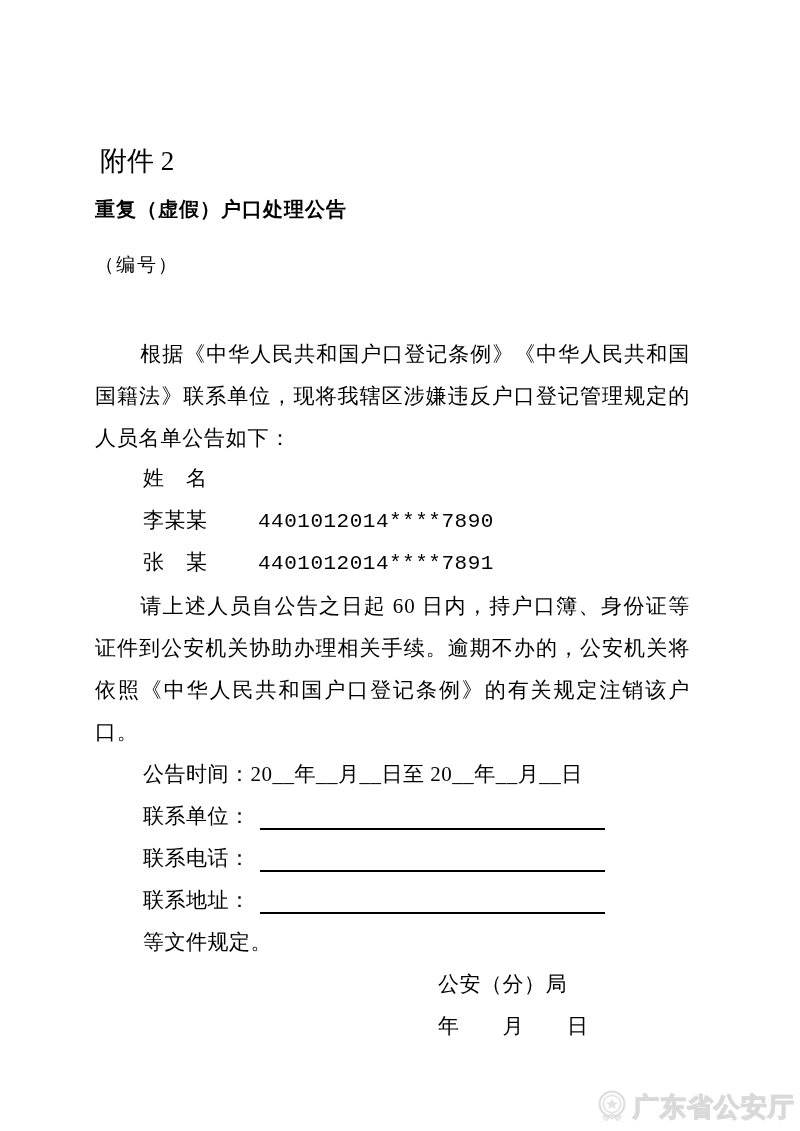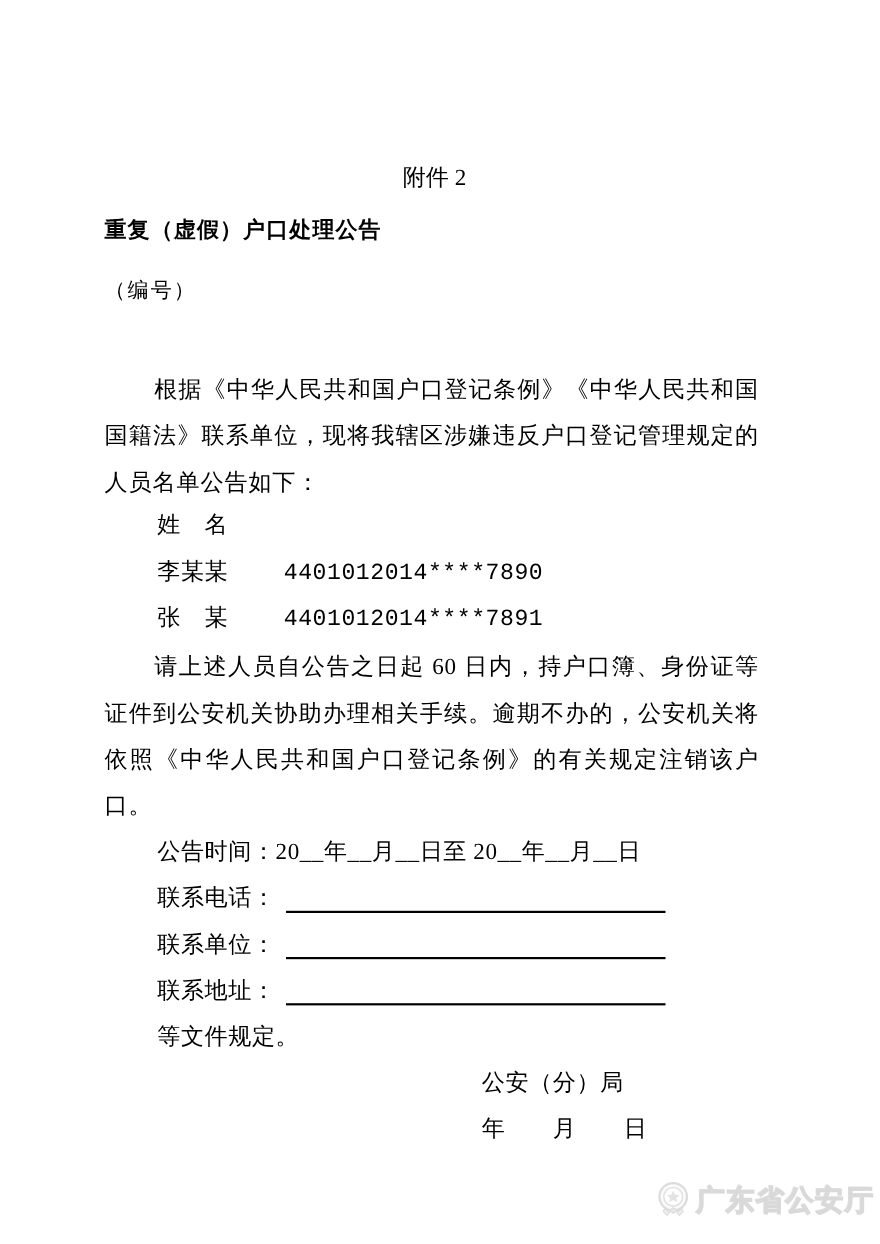--- a/index.html
+++ b/index.html
@@ -13,24 +13,23 @@
     overflow: hidden;
   }
   .page {
     position: relative;
     width: 800px;
     height: 1131px;
     box-sizing: border-box;
     padding: 140px 110px 0 95px;
   }
   .attachment {
-    font-size: 21px;
+    font-size: 27px;
     line-height: 42px;
     padding-left: 5px;
-    text-align: center;
   }
   .title {
     margin: 6px 0 17px 0;
     font-size: 20px;
     font-weight: bold;
     line-height: 42px;
     letter-spacing: 1px;
   }
   .subtitle {
     font-size: 19px;
@@ -102,21 +101,21 @@
     text-align: left;
   }
   .signature .org, .signature .date {
     height: 42px;
     line-height: 42px;
     letter-spacing: 0.5px;
   }
   .watermark {
     position: absolute;
     right: 5px;
-    bottom: 22px;
+    bottom: 6px;
     display: flex;
     align-items: center;
     gap: 3px;
     user-select: none;
   }
   .watermark-text {
     font-family: "Liberation Sans", "DejaVu Sans", sans-serif;
     font-size: 26px;
     font-weight: bold;
     letter-spacing: 1px;
@@ -155,26 +154,26 @@
       </div>
     </div>
 
     <p class="para">请上述人员自公告之日起 60 日内，持户口簿、身份证等证件到公安机关协助办理相关手续。逾期不办的，公安机关将依照《中华人民共和国户口登记条例》的有关规定注销该户口。</p>
 
     <div class="inline-row">
       <span>公告时间：</span><span>20__年__月__日至 20__年__月__日</span>
     </div>
 
     <div class="field-row">
+      <span>联系单位：</span>
+      <span class="blank-line"></span>
+    </div>
+
+    <div class="field-row">
       <span>联系电话：</span>
-      <span class="blank-line"></span>
-    </div>
-
-    <div class="field-row">
-      <span>联系单位：</span>
       <span class="blank-line"></span>
     </div>
 
     <div class="field-row">
       <span>联系地址：</span>
       <span class="blank-line"></span>
     </div>
 
     <div class="closing">等文件规定。</div>
 

